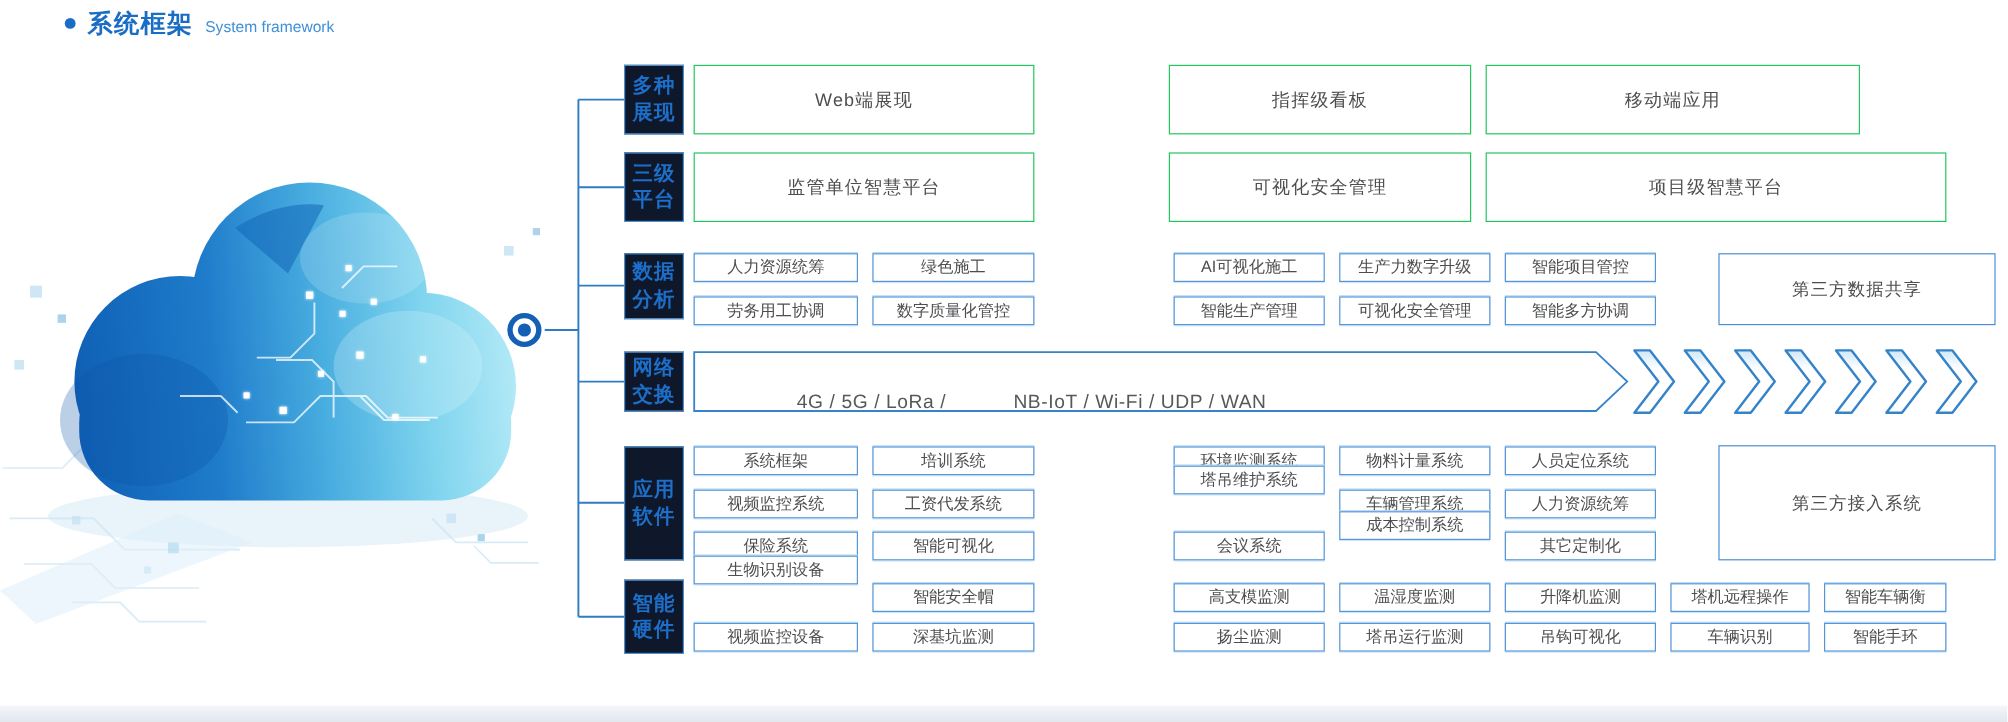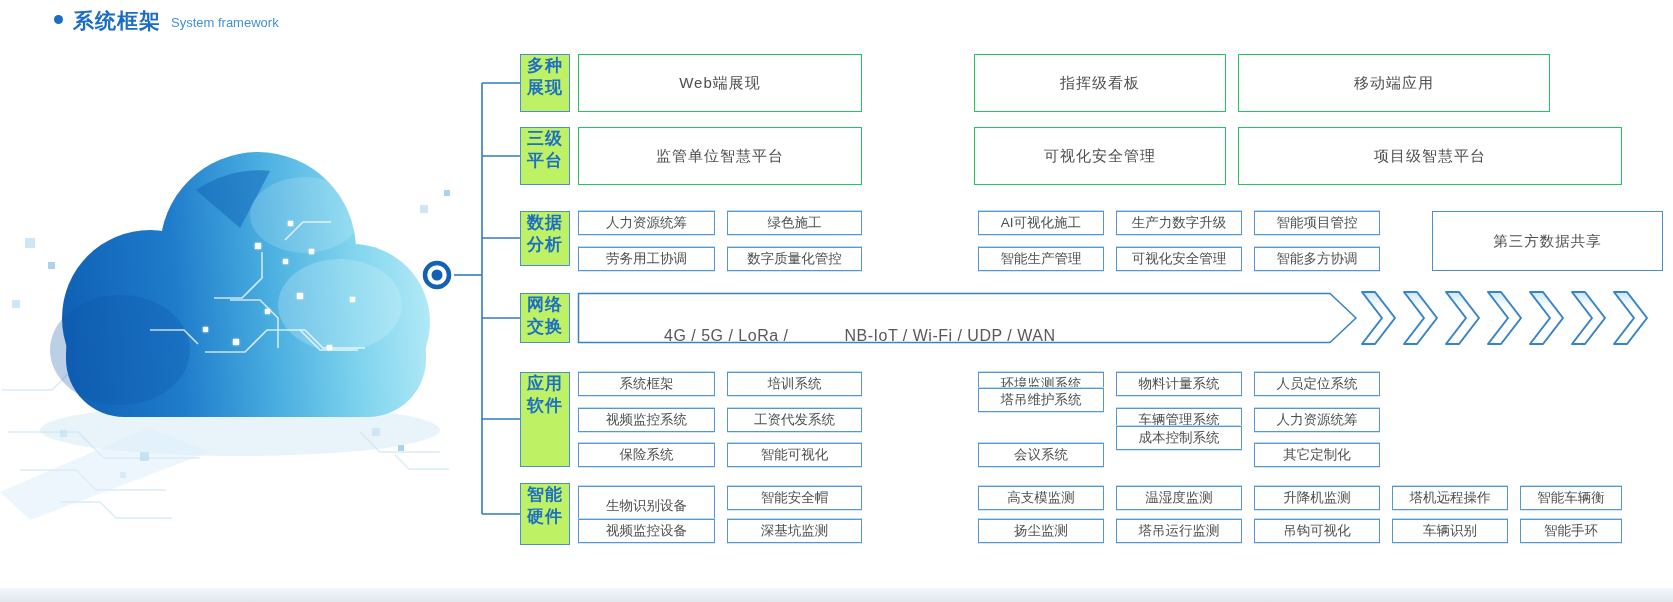--- a/index.html
+++ b/index.html
@@ -6,23 +6,23 @@
   #stage{
     position:relative;width:1673px;height:602px;overflow:hidden;background:#ffffff;
     font-family:"Liberation Sans","DejaVu Sans",sans-serif;
   }
   #gfx{position:absolute;left:0;top:0;z-index:1;}
   .title{position:absolute;left:54px;top:10px;display:flex;align-items:flex-end;gap:10px;z-index:3;}
   .bullet{width:9px;height:9px;border-radius:50%;background:#1a6dc4;margin-bottom:7px;}
   .title-zh{font-size:21px;font-weight:bold;color:#1a6dc4;letter-spacing:1px;line-height:1;}
   .title-en{font-size:13px;color:#4090d8;line-height:1;padding-bottom:2px;}
   .labelbox{
-    position:absolute;box-sizing:border-box;background:#bef264;border:1px solid #4a8fd2;
+    position:absolute;box-sizing:border-box;background:#0f172a;border:1px solid #4a8fd2;
     color:#1d6ec7;font-weight:bold;font-size:17px;line-height:1.3;letter-spacing:1px;
-    display:flex;flex-direction:column;align-items:center;z-index:2;
+    display:flex;flex-direction:column;align-items:center;justify-content:center;z-index:2;
   }
   .bigbox,.sbox,.tallbox{
     position:absolute;box-sizing:border-box;background:#fff;
     display:flex;align-items:center;justify-content:center;z-index:2;
     color:#4d4e50;white-space:nowrap;
   }
   .bigbox{border:1px solid #22c55e;font-size:15px;letter-spacing:1px;}
   .tallbox{border:1px solid #4a8fd2;font-size:14.5px;letter-spacing:1px;margin-left:41px;}
   .sbox{border:1px solid #5596d8;font-size:13.5px;box-shadow:0 -1px 0 rgba(178,216,243,.9),0 1px 0 rgba(178,216,243,.6);}
   .net-text{
@@ -207,26 +207,27 @@
   <div class="sbox" style="left:727px;top:443px;width:135px;height:24px">智能可视化</div>
   <div class="sbox" style="left:978px;top:372px;width:126px;height:24px">环境监测系统</div>
   <div class="sbox" style="left:1116px;top:372px;width:126px;height:24px">物料计量系统</div>
   <div class="sbox" style="left:1254px;top:372px;width:126px;height:24px">人员定位系统</div>
   <div class="sbox" style="left:978px;top:388px;width:126px;height:24px">塔吊维护系统</div>
   <div class="sbox" style="left:1116px;top:408px;width:126px;height:24px">车辆管理系统</div>
   <div class="sbox" style="left:1254px;top:408px;width:126px;height:24px">人力资源统筹</div>
   <div class="sbox" style="left:978px;top:443px;width:126px;height:24px">会议系统</div>
   <div class="sbox" style="left:1116px;top:426px;width:126px;height:24px">成本控制系统</div>
   <div class="sbox" style="left:1254px;top:443px;width:126px;height:24px">其它定制化</div>
+  <div class="tallbox" style="left:1391px;top:371px;width:231px;height:96px">第三方接入系统</div>
 
   <div class="labelbox" style="left:520px;top:483px;width:50px;height:62px">
     <span>智能</span>
     <span>硬件</span>
   </div>
-  <div class="sbox" style="left:578px;top:486px;width:137px;height:40px">生物识别设备</div>
+  <div class="sbox" style="left:578px;top:463px;width:137px;height:24px">生物识别设备</div>
   <div class="sbox" style="left:727px;top:486px;width:135px;height:24px">智能安全帽</div>
   <div class="sbox" style="left:978px;top:486px;width:126px;height:24px">高支模监测</div>
   <div class="sbox" style="left:1116px;top:486px;width:126px;height:24px">温湿度监测</div>
   <div class="sbox" style="left:1254px;top:486px;width:126px;height:24px">升降机监测</div>
   <div class="sbox" style="left:1392px;top:486px;width:116px;height:24px">塔机远程操作</div>
   <div class="sbox" style="left:1520px;top:486px;width:102px;height:24px">智能车辆衡</div>
   <div class="sbox" style="left:578px;top:519px;width:137px;height:24px">视频监控设备</div>
   <div class="sbox" style="left:727px;top:519px;width:135px;height:24px">深基坑监测</div>
   <div class="sbox" style="left:978px;top:519px;width:126px;height:24px">扬尘监测</div>
   <div class="sbox" style="left:1116px;top:519px;width:126px;height:24px">塔吊运行监测</div>

